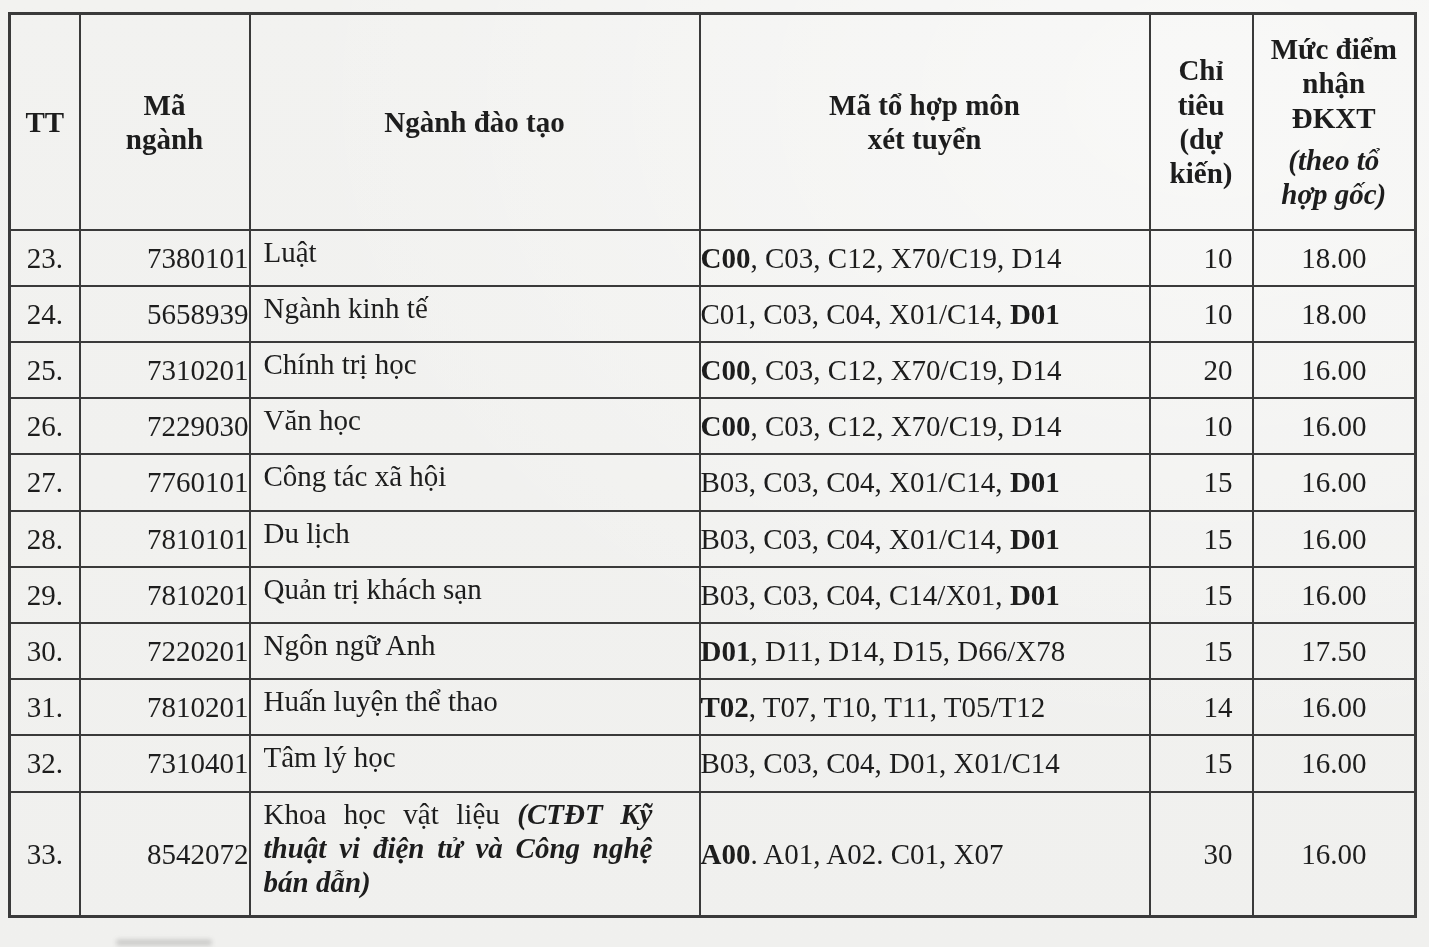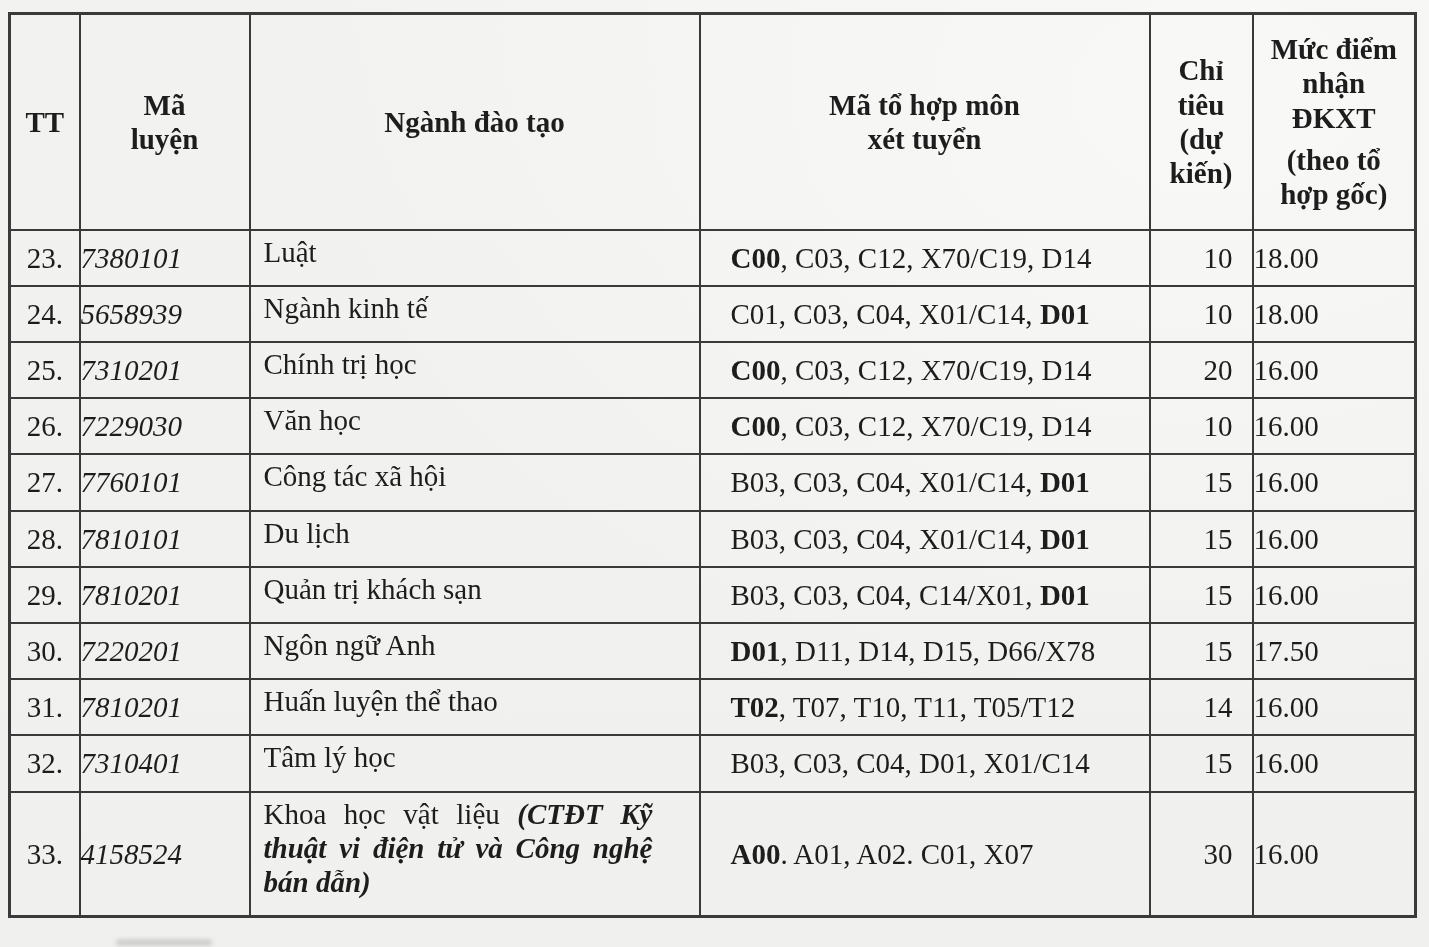--- a/index.html
+++ b/index.html
@@ -32,27 +32,27 @@
     line-height: 1.18;
   }
   thead tr { height: 216px; }
   tbody tr { height: 45px; }
   tbody tr:last-child { height: 124px; }
   th {
     font-weight: bold;
     text-align: center;
     white-space: pre-line;
   }
-  .hdr-score-note { display: block; margin-top: 8px; }
+  .hdr-score-note { font-style: italic; display: block; margin-top: 8px; }
   .c-tt   { text-align: center; }
-  .c-code { text-align: left; font-style: italic; }
+  .c-code { text-align: right; }
   .c-name { text-align: justify; padding: 4px 46px 16px 13px; }
-  .c-combo{ text-align: left; padding: 4px 6px 4px 30px; }
+  .c-combo{ text-align: left; padding: 4px 6px 4px 0; }
   .c-quota{ text-align: center; padding-left: 34px; }
-  .c-score{ text-align: left; }
+  .c-score{ text-align: center; }
   .bd { font-weight: bold; }
   .it { font-style: italic; font-weight: bold; }
   
   .scan-artifact {
     position: absolute;
     left: 116px; top: 939px;
     width: 96px; height: 7px;
     background: rgba(60,60,60,0.18);
     filter: blur(2.2px);
     border-radius: 3px;
@@ -69,21 +69,21 @@
       <col style="width:170px">
       <col style="width:450px">
       <col style="width:450px">
       <col style="width:103px">
       <col style="width:163px">
     </colgroup>
     <thead>
       <tr>
         <th>TT</th>
         <th>Mã
-luyện</th>
+ngành</th>
         <th>Ngành đào tạo</th>
         <th>Mã tổ hợp môn
 xét tuyển</th>
         <th>Chỉ
 tiêu
 (dự
 kiến)</th>
         <th><span>Mức điểm
 nhận
 ĐKXT</span><span class="hdr-score-note">(theo tổ
@@ -166,21 +166,21 @@
         <tr>
           <td class="c-tt">32.</td>
           <td class="c-code">7310401</td>
           <td class="c-name"><span>Tâm lý học</span></td>
           <td class="c-combo"><span>B03, C03, C04, D01, X01/C14</span></td>
           <td class="c-quota">15</td>
           <td class="c-score">16.00</td>
         </tr>
         <tr>
           <td class="c-tt">33.</td>
-          <td class="c-code">4158524</td>
+          <td class="c-code">8542072</td>
           <td class="c-name"><span>Khoa học vật liệu </span><span class="it">(CTĐT Kỹ thuật vi điện tử và Công nghệ bán dẫn)</span></td>
           <td class="c-combo"><span class="bd">A00</span><span>. A01, A02. C01, X07</span></td>
           <td class="c-quota">30</td>
           <td class="c-score">16.00</td>
         </tr>
       </tbody>
   </table>
 
   <div class="scan-artifact"></div>
 

